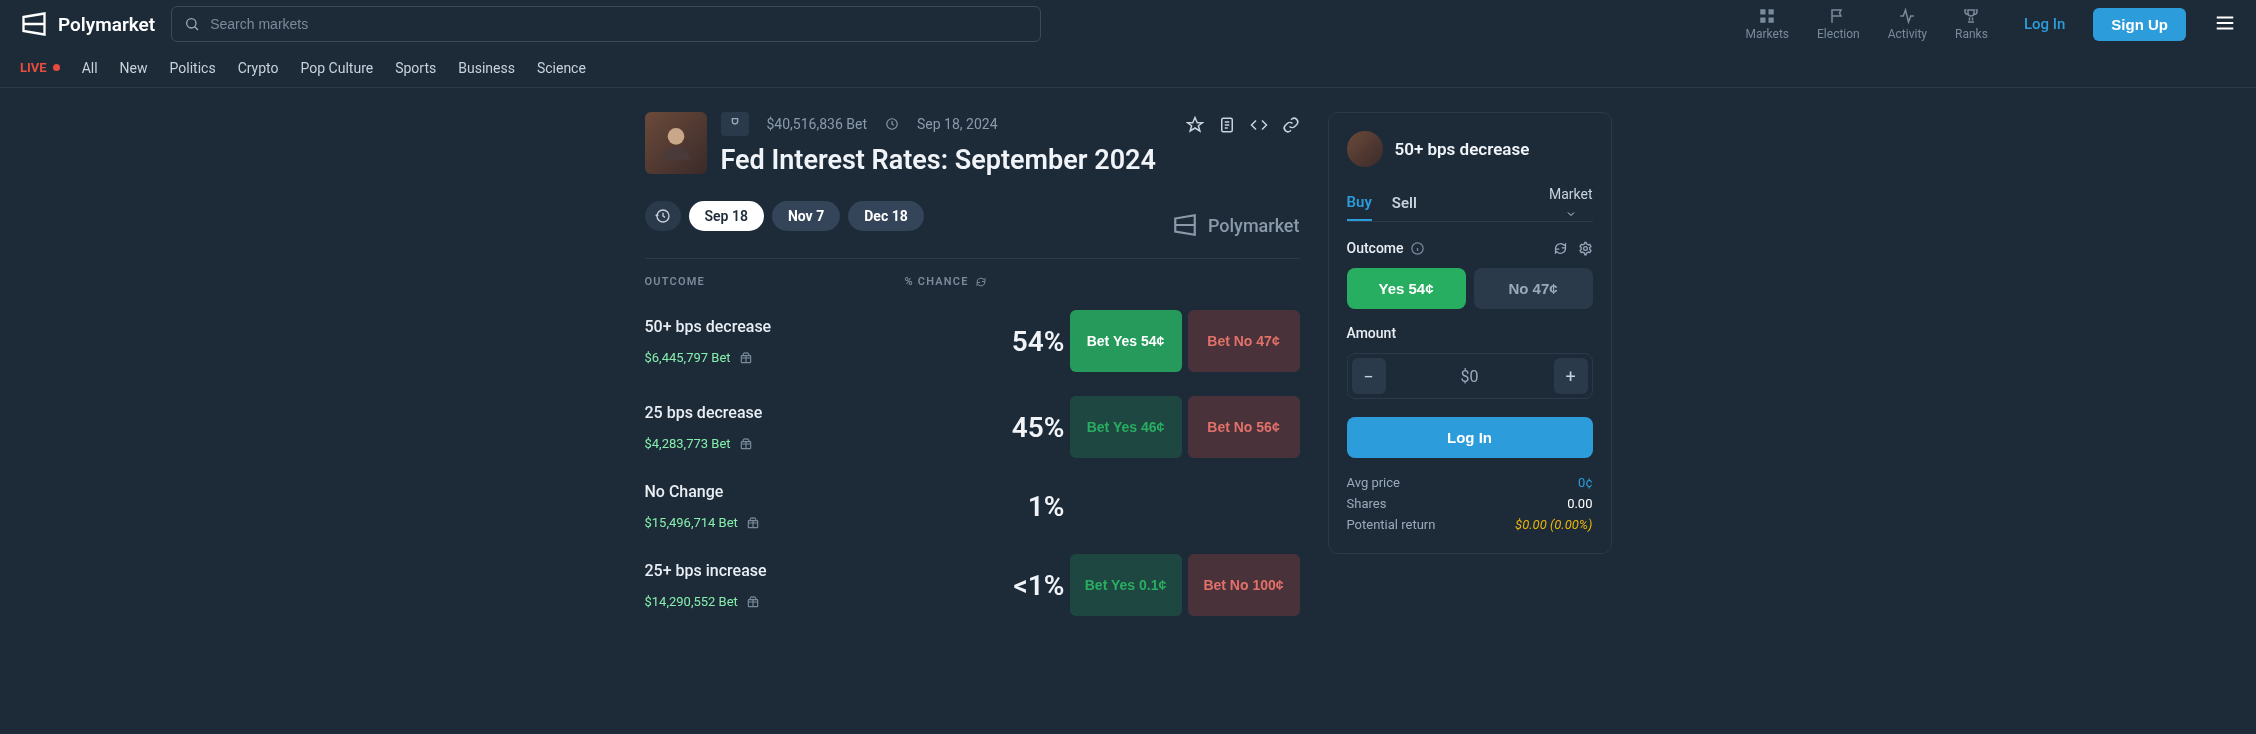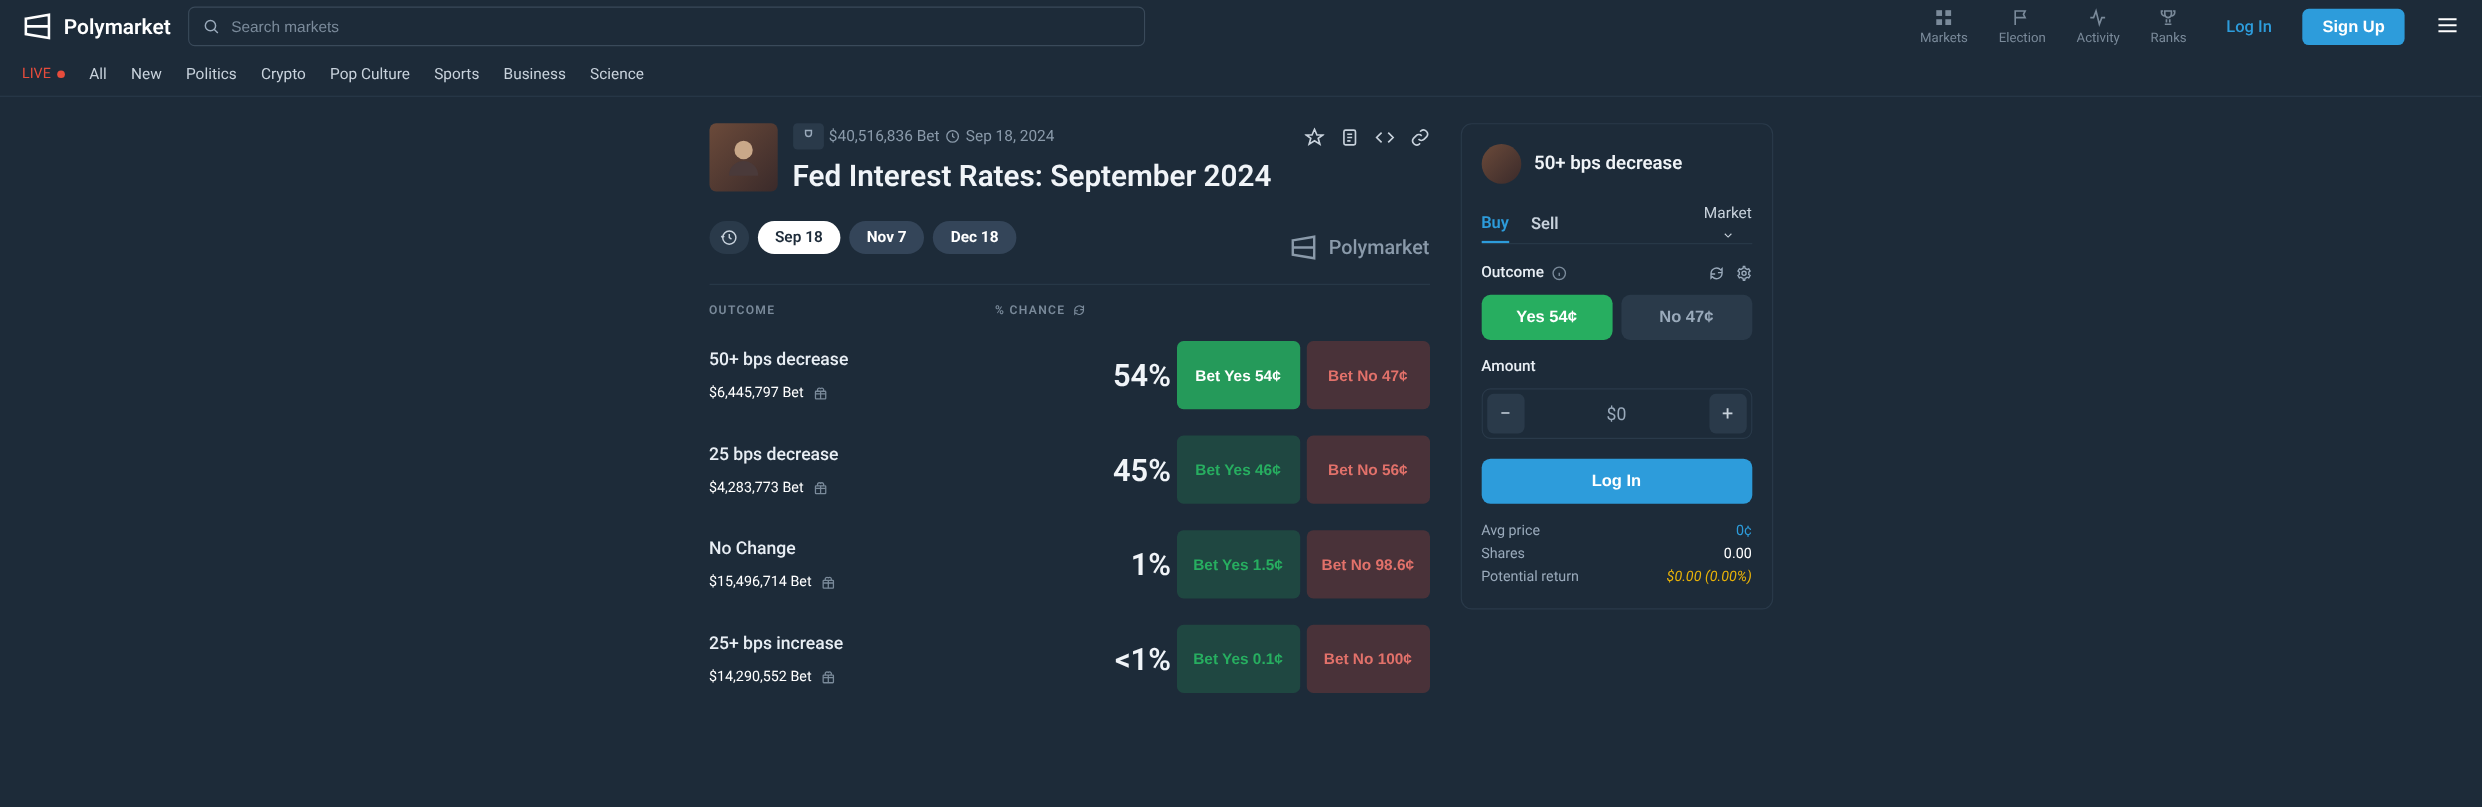--- a/index.html
+++ b/index.html
@@ -52,36 +52,36 @@
   margin-left: 12px;
 }
 .menu-btn { background: none; border: none; color: #fff; margin-left: 12px; cursor: pointer; }
 .menu-btn svg{width:22px;height:22px;}
 
 .catbar {
   display: flex; align-items: center; gap: 22px;
   padding: 0 20px; height: 40px;
   border-bottom: 1px solid #2a3a4a;
 }
-.live { color: #e74c3c; font-weight: 400; font-size: 13px; display: flex; align-items: center; gap: 6px; }
+.live { color: #e74c3c; font-weight: 700; font-size: 13px; display: flex; align-items: center; gap: 6px; }
 .live-dot { width: 7px; height: 7px; border-radius: 50%; background: #e74c3c; }
 .cat { color: #c8d2dc; font-size: 14px; cursor: pointer; }
 
 .page { display: flex; justify-content: center; padding-top: 24px; gap: 28px; }
 .main { width: 655px; }
 .side { width: 284px; }
 
 .mkt-head { display: flex; align-items: flex-start; gap: 14px; }
 .mkt-img {
   width: 62px; height: 62px; border-radius: 6px;
   background: linear-gradient(135deg,#6b4a3a 0%, #3a2a2a 100%);
   display:flex;align-items:center;justify-content:center;
 }
 .mkt-head-col { flex: 1; }
-.mkt-meta { display: flex; align-items: center; gap: 5px; color: #8a9aaa; font-size: 14px; }
+.mkt-meta { display: flex; align-items: center; gap: 18px; color: #8a9aaa; font-size: 14px; }
 .meta-badge { background: #2a3a4a; border-radius: 4px; padding: 4px 6px; display:flex;align-items:center;justify-content:center;}
 .meta-badge svg{width:16px;height:16px;}
 .mkt-title { font-size: 27px; font-weight: 600; margin-top: 8px; color:#f0f4f8;}
 .mkt-actions { display: flex; align-items: center; gap: 14px; color:#c8d2dc; margin-top:4px;}
 .mkt-actions span{cursor:pointer;display:flex;}
 .mkt-actions svg{width:18px;height:18px;}
 .brand-right { display: flex; align-items: center; gap: 10px; color: #8a9aaa; font-size: 18px; font-weight:500; margin-top:36px;}
 .brand-right svg{width:26px;height:26px;}
 .head-row{display:flex;align-items:flex-start;}
 .head-left{flex:1;}
@@ -103,21 +103,21 @@
 }
 .col-outcome { width: 260px; }
 .col-chance { width: 160px; display:flex;align-items:center;gap:6px;}
 .col-chance svg{width:12px;height:12px;}
 .col-btns { flex: 1; }
 
 .outcome-row {
   display: flex; align-items: center; padding: 12px 0;
 }
 .o-name { font-size: 16px; color: #e8eef4; font-weight: 500; }
-.o-sub { font-size: 13px; color: #ffffff; margin-top: 14px; display:flex;align-items:center;gap:8px;text-align:center;}
+.o-sub { font-size: 13px; color: #86efac; margin-top: 14px; display:flex;align-items:center;gap:8px;text-align:center;}
 .o-sub svg{width:14px;height:14px;}
 .o-chance { font-size: 28px; font-weight: 600; color:#f0f4f8; text-align:right;width:160px;}
 .o-btns { display: flex; gap: 6px; margin-left:auto;}
 .bet-btn {
   border: none; border-radius: 6px; padding: 23px 0;
   font-size: 14px; font-weight: 600; cursor: pointer; width:112px;
 }
 .bet-yes { background: rgba(39,174,96,0.85); color: #fff; }
 .bet-yes.dim { background: rgba(39,174,96,0.22); color: #27ae60; }
 .bet-no { background: rgba(231,76,60,0.22); color: #e2716a; }
@@ -359,24 +359,20 @@
       <div class="o-name">No Change</div>
       <div class="o-sub">
         <span>$15,496,714 Bet</span>
         <svg viewBox="0 0 24 24" fill="none" stroke="#7a8a9a" stroke-width="2">
                 <rect x="4" y="8" width="16" height="12" rx="1"></rect>
                 <path d="M4 12h16M12 8v12M8 8a2 2 0 114-4 2 2 0 114 4"></path>
               </svg>
       </div>
     </div>
     <div class="o-chance">1%</div>
-    <div class="o-btns">
-      <button class="bet-btn bet-yes dim">Bet Yes 1.5¢</button>
-      <button class="bet-btn bet-no">Bet No 98.6¢</button>
-    </div>
         </div>
         <div class="outcome-row">
     <div class="col-outcome">
       <div class="o-name">25+ bps increase</div>
       <div class="o-sub">
         <span>$14,290,552 Bet</span>
         <svg viewBox="0 0 24 24" fill="none" stroke="#7a8a9a" stroke-width="2">
                 <rect x="4" y="8" width="16" height="12" rx="1"></rect>
                 <path d="M4 12h16M12 8v12M8 8a2 2 0 114-4 2 2 0 114 4"></path>
               </svg>

